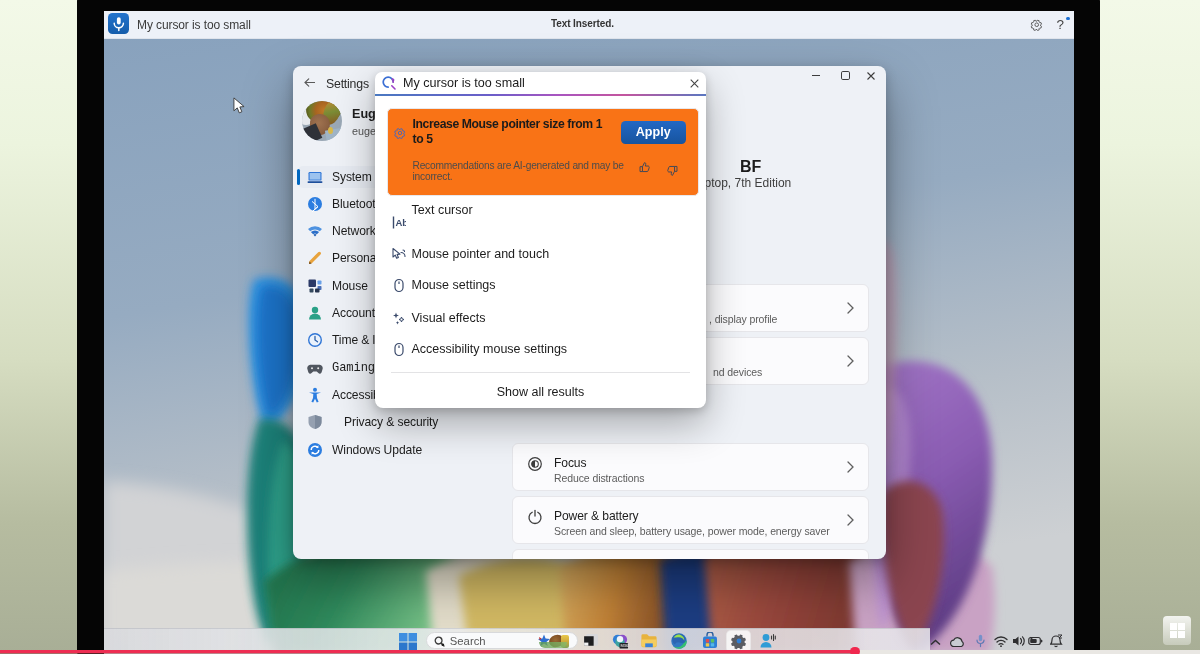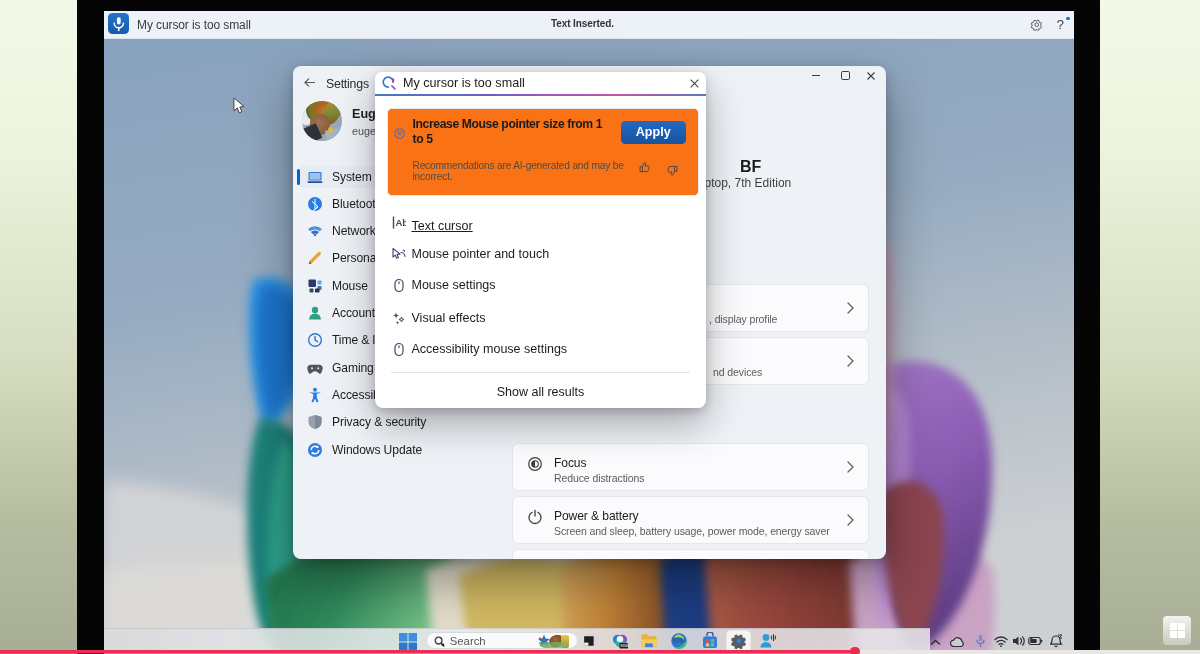--- a/index.html
+++ b/index.html
@@ -199,35 +199,35 @@
         </svg>
       </div>
     <div class="navlbl" style="top:274.8px;">Time &amp; language</div>
     <div class="navico" style="top:302.1px;">
         <svg width="16" height="16" viewBox="0 0 16 16">
           <path d="M3 5 h10 a3.5 3.5 0 0 1 3 4.5 l-1 3.5 a2 2 0 0 1-3.4.8 L9.8 12 H6.2 L4.4 13.8 a2 2 0 0 1-3.4-.8 L0 9.5 A3.5 3.5 0 0 1 3 5z" fill="#50565f" transform="scale(0.95) translate(0.4,0)"></path>
           <circle cx="5" cy="8.2" r="1" fill="#e8e8e8"></circle>
           <circle cx="11.2" cy="8.2" r="1" fill="#e8e8e8"></circle>
         </svg>
       </div>
-    <div class="navlbl" style="top:302.1px;">Gaming</div>
+    <div class="navlbl" style="top:302.1px;font-family:Liberation Mono, monospace;">Gaming</div>
     <div class="navico" style="top:329.4px;">
         <svg width="16" height="16" viewBox="0 0 16 16">
           <circle cx="8" cy="2.8" r="2" fill="#2b7de0"></circle>
           <path d="M2 5.5 h12 l-4.3 1.6 .3 4 1.6 3.6-1.8.8L8 11.8 6.2 15.5l-1.8-.8 1.6-3.6 .3-4z" fill="#2b7de0"></path>
         </svg>
       </div>
     <div class="navlbl" style="top:329.4px;">Accessibility</div>
     <div class="navico" style="top:356.7px;">
         <svg width="16" height="16" viewBox="0 0 16 16">
           <path d="M8 1 L14.5 3 V8 c0 3.5-2.6 6-6.5 7 C4.1 14 1.5 11.5 1.5 8 V3z" fill="#95a0b0"></path>
           <path d="M8 1 L14.5 3 V8 c0 3.5-2.6 6-6.5 7z" fill="#7d8a9c"></path>
         </svg>
       </div>
-    <div class="navlbl" style="top:356.7px;">Privacy &amp; security</div>
+    <div class="navlbl" style="top:356.7px;margin-left:12px;">Privacy &amp; security</div>
     <div class="navico" style="top:384px;">
         <svg width="16" height="16" viewBox="0 0 16 16">
           <circle cx="8" cy="8" r="7" fill="#2b7de0"></circle>
           <path d="M4.2 8 a3.8 3.8 0 0 1 6.8-2.3 M11.8 8 a3.8 3.8 0 0 1-6.8 2.3" stroke="#fff" stroke-width="1.4" fill="none"></path>
           <path d="M11.4 3.2 v2.6 h-2.6z" fill="#fff"></path>
           <path d="M4.6 12.8 v-2.6 h2.6z" fill="#fff"></path>
         </svg>
       </div>
     <div class="navlbl" style="top:384px;">Windows Update</div>
     <div class="abs" style="left:413.5px;top:92px;font-size:16px;font-weight:700;color:#1b1b1b;margin-left:34px;">BF</div>
@@ -295,21 +295,21 @@
       <svg class="abs" style="left:278px;top:55px;" width="13" height="13" viewBox="0 0 16 16">
           <path d="M10.5 9 L8 14 c-1 0-1.8-.8-1.5-2l.5-2.2 H3.6 c-1 0-1.7-1-1.4-1.9l1.2-3.7 C3.6 3.5 4.2 3 4.9 3H10.5 M10.5 9 H13.5 v-6 h-3z" fill="none" stroke="#3f4858" stroke-width="1.2" stroke-linejoin="round"></path>
         </svg>
     </div>
     <div class="fico" style="top:150px;">
         <svg width="14" height="14" viewBox="0 0 14 14">
           <path d="M1.5 1 v12" stroke="#3a4a6b" stroke-width="1.4"></path>
           <text x="3.5" y="10.5" font-size="9.5" font-weight="bold" fill="#3a4a6b" font-family="Liberation Sans">Ab</text>
         </svg>
       </div>
-    <div class="frow" style="top:154px;text-decoration:underline;">Text cursor</div>
+    <div class="frow" style="top:138px;">Text cursor</div>
     <div class="fico" style="top:182.3px;">
         <svg width="14" height="14" viewBox="0 0 14 14">
           <path d="M1 1 L1 9.5 L3.3 7.6 L4.6 10.8 L6.4 10 L5.1 6.9 L8 6.6 Z" fill="none" stroke="#3a4a6b" stroke-width="1.1" stroke-linejoin="round"></path>
           <path d="M9 5 a4 4 0 0 1 4 4 m-2-6.5 a1.5 1.5 0 0 1 1.5 1.5" fill="none" stroke="#3a4a6b" stroke-width="1.1" stroke-linecap="round"></path>
         </svg>
       </div>
     <div class="frow" style="top:182.3px;">Mouse pointer and touch</div>
     <div class="fico" style="top:213.5px;">
         <svg width="14" height="14" viewBox="0 0 14 14">
           <rect x="3" y="1" width="8" height="12" rx="4" fill="none" stroke="#3a4a6b" stroke-width="1.2"></rect>

